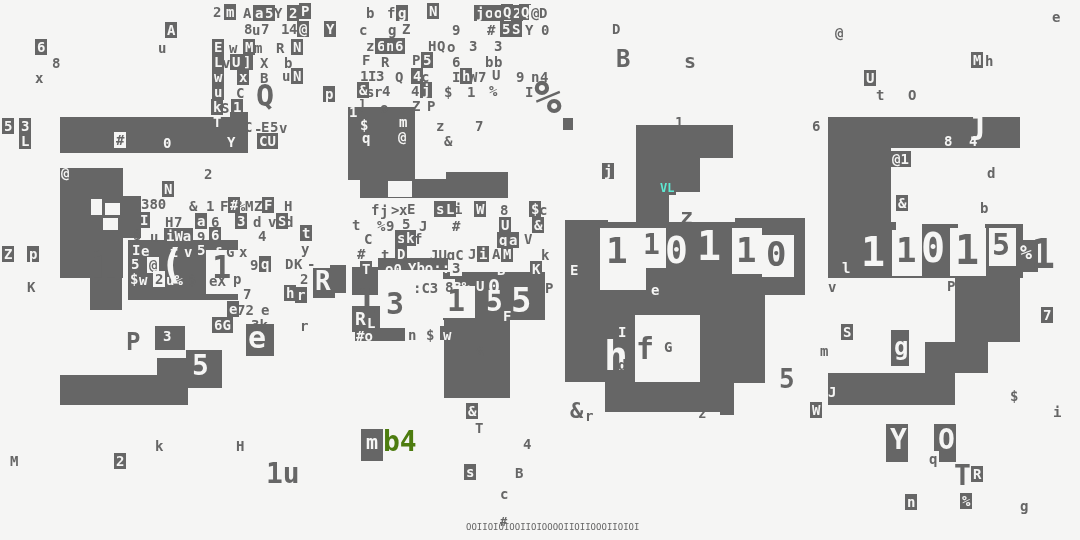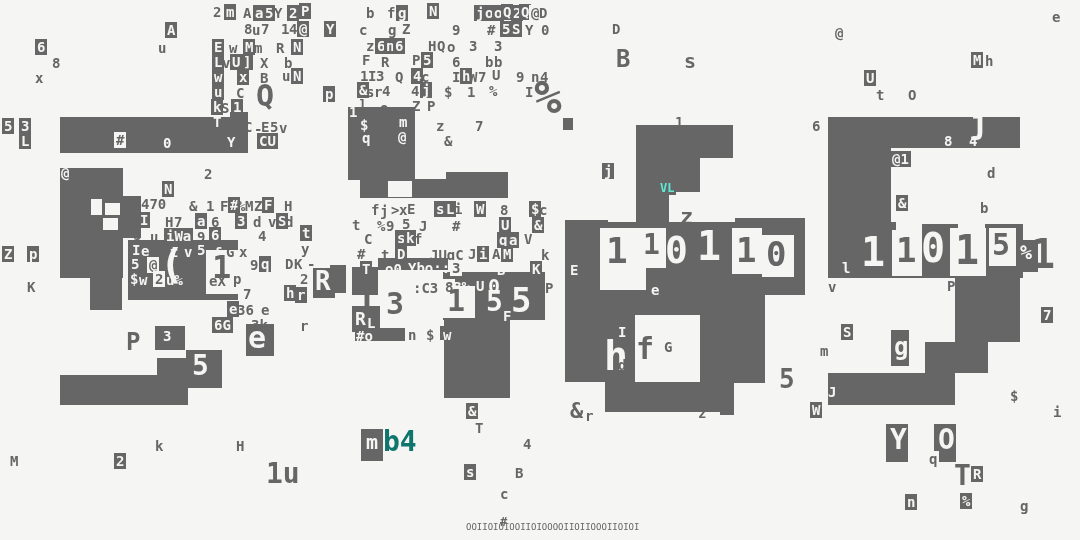--- a/index.html
+++ b/index.html
@@ -225,21 +225,21 @@
     <span class="g" style="left: 969px; top: 106px; font-size: 32px; color: rgb(245, 245, 244); background: transparent; z-index: 3;">j</span>
     <span class="g" style="left: 944px; top: 134px; font-size: 14px; color: rgb(245, 245, 244); background: transparent; z-index: 3;">8</span>
     <span class="g" style="left: 969px; top: 134px; font-size: 14px; color: rgb(245, 245, 244); background: transparent; z-index: 3;">4</span>
     <span class="g c" style="left: 890px; top: 151px; font-size: 14px; color: rgb(245, 245, 244); background: rgb(102, 102, 102); z-index: 3;">@1</span>
     <span class="g c" style="left: 602px; top: 163px; font-size: 14px; color: rgb(245, 245, 244); background: rgb(102, 102, 102); z-index: 3;">j</span>
     <span class="g" style="left: 61px; top: 166px; font-size: 14px; color: rgb(245, 245, 244); background: transparent; z-index: 3;">@</span>
     <span class="g" style="left: 204px; top: 167px; font-size: 14px; color: rgb(102, 102, 102); background: transparent; z-index: 3;">2</span>
     <span class="g" style="left: 987px; top: 166px; font-size: 14px; color: rgb(102, 102, 102); background: transparent; z-index: 3;">d</span>
     <span class="g c" style="left: 658px; top: 181px; font-size: 12px; color: #5eead4; background: rgb(102, 102, 102); z-index: 3;">VL</span>
     <span class="g c" style="left: 162px; top: 181px; font-size: 14px; color: rgb(245, 245, 244); background: rgb(102, 102, 102); z-index: 3;">N</span>
-    <span class="g" style="left: 141px; top: 197px; font-size: 14px; color: rgb(102, 102, 102); background: transparent; z-index: 3;">470</span>
+    <span class="g" style="left: 141px; top: 197px; font-size: 14px; color: rgb(102, 102, 102); background: transparent; z-index: 3;">380</span>
     <span class="g" style="left: 189px; top: 199px; font-size: 14px; color: rgb(102, 102, 102); background: transparent; z-index: 3;">&amp;</span>
     <span class="g" style="left: 206px; top: 199px; font-size: 14px; color: rgb(102, 102, 102); background: transparent; z-index: 3;">1</span>
     <span class="g" style="left: 220px; top: 199px; font-size: 14px; color: rgb(102, 102, 102); background: transparent; z-index: 3;">F</span>
     <span class="g c" style="left: 228px; top: 197px; font-size: 14px; color: rgb(245, 245, 244); background: rgb(102, 102, 102); z-index: 3;">#</span>
     <span class="g" style="left: 237px; top: 199px; font-size: 14px; color: rgb(102, 102, 102); background: transparent; z-index: 3;">%</span>
     <span class="g" style="left: 245px; top: 199px; font-size: 14px; color: rgb(102, 102, 102); background: transparent; z-index: 3;">M</span>
     <span class="g" style="left: 254px; top: 199px; font-size: 14px; color: rgb(102, 102, 102); background: transparent; z-index: 3;">Z</span>
     <span class="g c" style="left: 262px; top: 197px; font-size: 14px; color: rgb(245, 245, 244); background: rgb(102, 102, 102); z-index: 3;">F</span>
     <span class="g" style="left: 284px; top: 199px; font-size: 14px; color: rgb(102, 102, 102); background: transparent; z-index: 3;">H</span>
     <span class="g" style="left: 371px; top: 203px; font-size: 14px; color: rgb(102, 102, 102); background: transparent; z-index: 3;">f</span>
@@ -362,21 +362,21 @@
     <span class="g" style="left: 1020px; top: 242px; font-size: 20px; color: rgb(245, 245, 244); background: transparent; z-index: 3;">%</span>
     <span class="g" style="left: 1031px; top: 234px; font-size: 40px; color: rgb(102, 102, 102); background: transparent; z-index: 3;">1</span>
     <span class="g" style="left: 243px; top: 287px; font-size: 14px; color: rgb(102, 102, 102); background: transparent; z-index: 3;">7</span>
     <span class="g c" style="left: 284px; top: 285px; font-size: 14px; color: rgb(245, 245, 244); background: rgb(102, 102, 102); z-index: 3;">h</span>
     <span class="g c" style="left: 295px; top: 287px; font-size: 14px; color: rgb(245, 245, 244); background: rgb(102, 102, 102); z-index: 3;">r</span>
     <span class="g" style="left: 355px; top: 310px; font-size: 18px; color: rgb(245, 245, 244); background: transparent; z-index: 3;">R</span>
     <span class="g" style="left: 367px; top: 316px; font-size: 14px; color: rgb(245, 245, 244); background: transparent; z-index: 3;">L</span>
     <span class="g" style="left: 828px; top: 280px; font-size: 14px; color: rgb(102, 102, 102); background: transparent; z-index: 3;">v</span>
     <span class="g" style="left: 947px; top: 279px; font-size: 14px; color: rgb(102, 102, 102); background: transparent; z-index: 3;">P</span>
     <span class="g c" style="left: 227px; top: 301px; font-size: 14px; color: rgb(245, 245, 244); background: rgb(102, 102, 102); z-index: 3;">e</span>
-    <span class="g" style="left: 237px; top: 303px; font-size: 14px; color: rgb(102, 102, 102); background: transparent; z-index: 3;">36</span>
+    <span class="g" style="left: 237px; top: 303px; font-size: 14px; color: rgb(102, 102, 102); background: transparent; z-index: 3;">72</span>
     <span class="g" style="left: 261px; top: 303px; font-size: 14px; color: rgb(102, 102, 102); background: transparent; z-index: 3;">e</span>
     <span class="g c" style="left: 212px; top: 317px; font-size: 14px; color: rgb(245, 245, 244); background: rgb(102, 102, 102); z-index: 3;">6G</span>
     <span class="g" style="left: 251px; top: 318px; font-size: 14px; color: rgb(102, 102, 102); background: transparent; z-index: 3;">3k</span>
     <span class="g" style="left: 300px; top: 319px; font-size: 14px; color: rgb(102, 102, 102); background: transparent; z-index: 3;">r</span>
     <span class="g" style="left: 618px; top: 325px; font-size: 14px; color: rgb(245, 245, 244); background: transparent; z-index: 3;">I</span>
     <span class="g" style="left: 126px; top: 330px; font-size: 24px; color: rgb(102, 102, 102); background: transparent; z-index: 3;">P</span>
     <span class="g" style="left: 163px; top: 329px; font-size: 14px; color: rgb(245, 245, 244); background: transparent; z-index: 3;">3</span>
     <span class="g" style="left: 248px; top: 323px; font-size: 30px; color: rgb(245, 245, 244); background: transparent; z-index: 3;">e</span>
     <span class="g" style="left: 356px; top: 329px; font-size: 14px; color: rgb(245, 245, 244); background: transparent; z-index: 3;">#o</span>
     <span class="g" style="left: 408px; top: 328px; font-size: 14px; color: rgb(102, 102, 102); background: transparent; z-index: 3;">n</span>
@@ -400,21 +400,21 @@
     <span class="g c" style="left: 810px; top: 402px; font-size: 14px; color: rgb(245, 245, 244); background: rgb(102, 102, 102); z-index: 3;">W</span>
     <span class="g" style="left: 1010px; top: 389px; font-size: 14px; color: rgb(102, 102, 102); background: transparent; z-index: 3;">$</span>
     <span class="g" style="left: 1053px; top: 405px; font-size: 14px; color: rgb(102, 102, 102); background: transparent; z-index: 3;">i</span>
     <span class="g" style="left: 698px; top: 406px; font-size: 14px; color: rgb(102, 102, 102); background: transparent; z-index: 3;">z</span>
     <span class="g" style="left: 585px; top: 409px; font-size: 14px; color: rgb(102, 102, 102); background: transparent; z-index: 3;">r</span>
     <span class="g c" style="left: 466px; top: 403px; font-size: 14px; color: rgb(245, 245, 244); background: rgb(102, 102, 102); z-index: 3;">&amp;</span>
     <span class="g" style="left: 475px; top: 421px; font-size: 14px; color: rgb(102, 102, 102); background: transparent; z-index: 3;">T</span>
     <span class="g" style="left: 523px; top: 437px; font-size: 14px; color: rgb(102, 102, 102); background: transparent; z-index: 3;">4</span>
     <span class="g" style="left: 570px; top: 400px; font-size: 22px; color: rgb(102, 102, 102); background: transparent; z-index: 3;">&amp;</span>
     <span class="g" style="left: 366px; top: 432px; font-size: 20px; color: rgb(245, 245, 244); background: transparent; z-index: 3;">m</span>
-    <span class="g" style="left: 383px; top: 428px; font-size: 28px; color: #0f766e; background: transparent; z-index: 3;">b4</span>
+    <span class="g" style="left: 383px; top: 428px; font-size: 28px; color: #4d7c0f; background: transparent; z-index: 3;">b4</span>
     <span class="g" style="left: 890px; top: 426px; font-size: 28px; color: rgb(245, 245, 244); background: transparent; z-index: 3;">Y</span>
     <span class="g" style="left: 938px; top: 426px; font-size: 28px; color: rgb(245, 245, 244); background: transparent; z-index: 3;">O</span>
     <span class="g l" style="left: 927px; top: 451px; font-size: 14px; color: rgb(102, 102, 102); background: rgb(245, 245, 244); z-index: 3;">q</span>
     <span class="g" style="left: 155px; top: 439px; font-size: 14px; color: rgb(102, 102, 102); background: transparent; z-index: 3;">k</span>
     <span class="g" style="left: 236px; top: 439px; font-size: 14px; color: rgb(102, 102, 102); background: transparent; z-index: 3;">H</span>
     <span class="g" style="left: 10px; top: 454px; font-size: 14px; color: rgb(102, 102, 102); background: transparent; z-index: 3;">M</span>
     <span class="g c" style="left: 114px; top: 453px; font-size: 14px; color: rgb(245, 245, 244); background: rgb(102, 102, 102); z-index: 3;">2</span>
     <span class="g" style="left: 266px; top: 460px; font-size: 28px; color: rgb(102, 102, 102); background: transparent; z-index: 3;">1u</span>
     <span class="g c" style="left: 464px; top: 464px; font-size: 14px; color: rgb(245, 245, 244); background: rgb(102, 102, 102); z-index: 3;">s</span>
     <span class="g" style="left: 515px; top: 466px; font-size: 14px; color: rgb(102, 102, 102); background: transparent; z-index: 3;">B</span>

